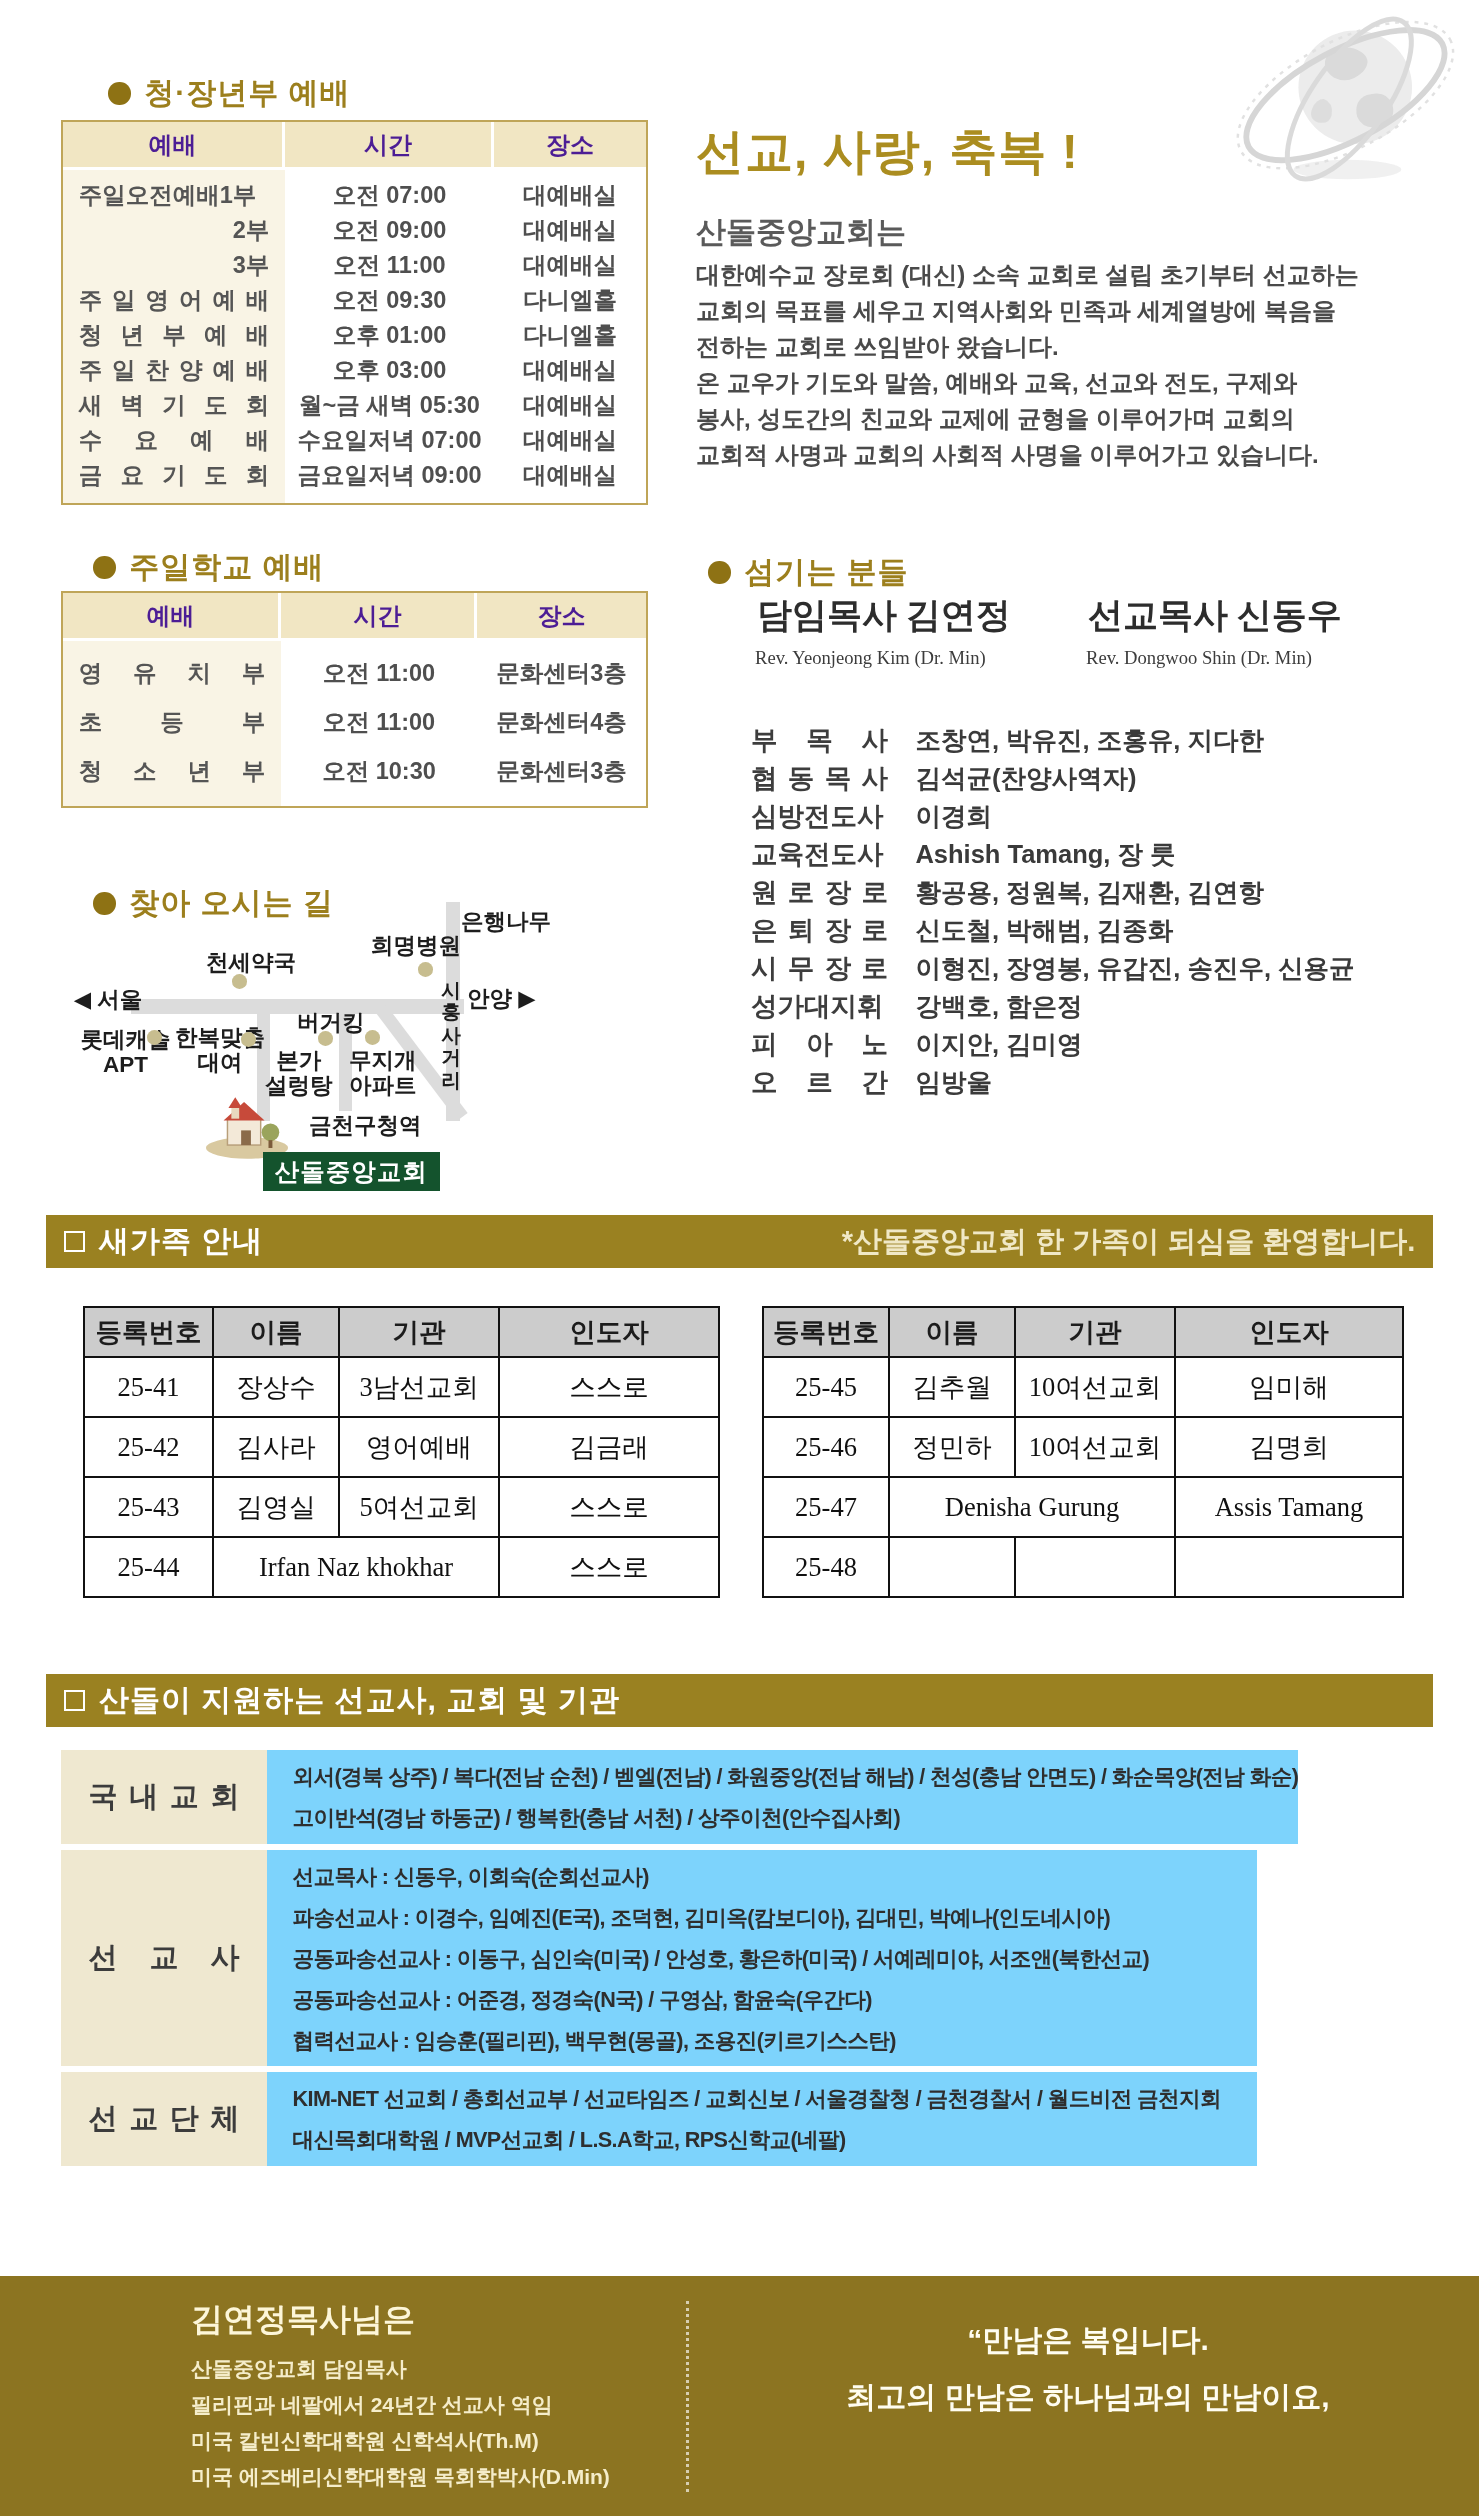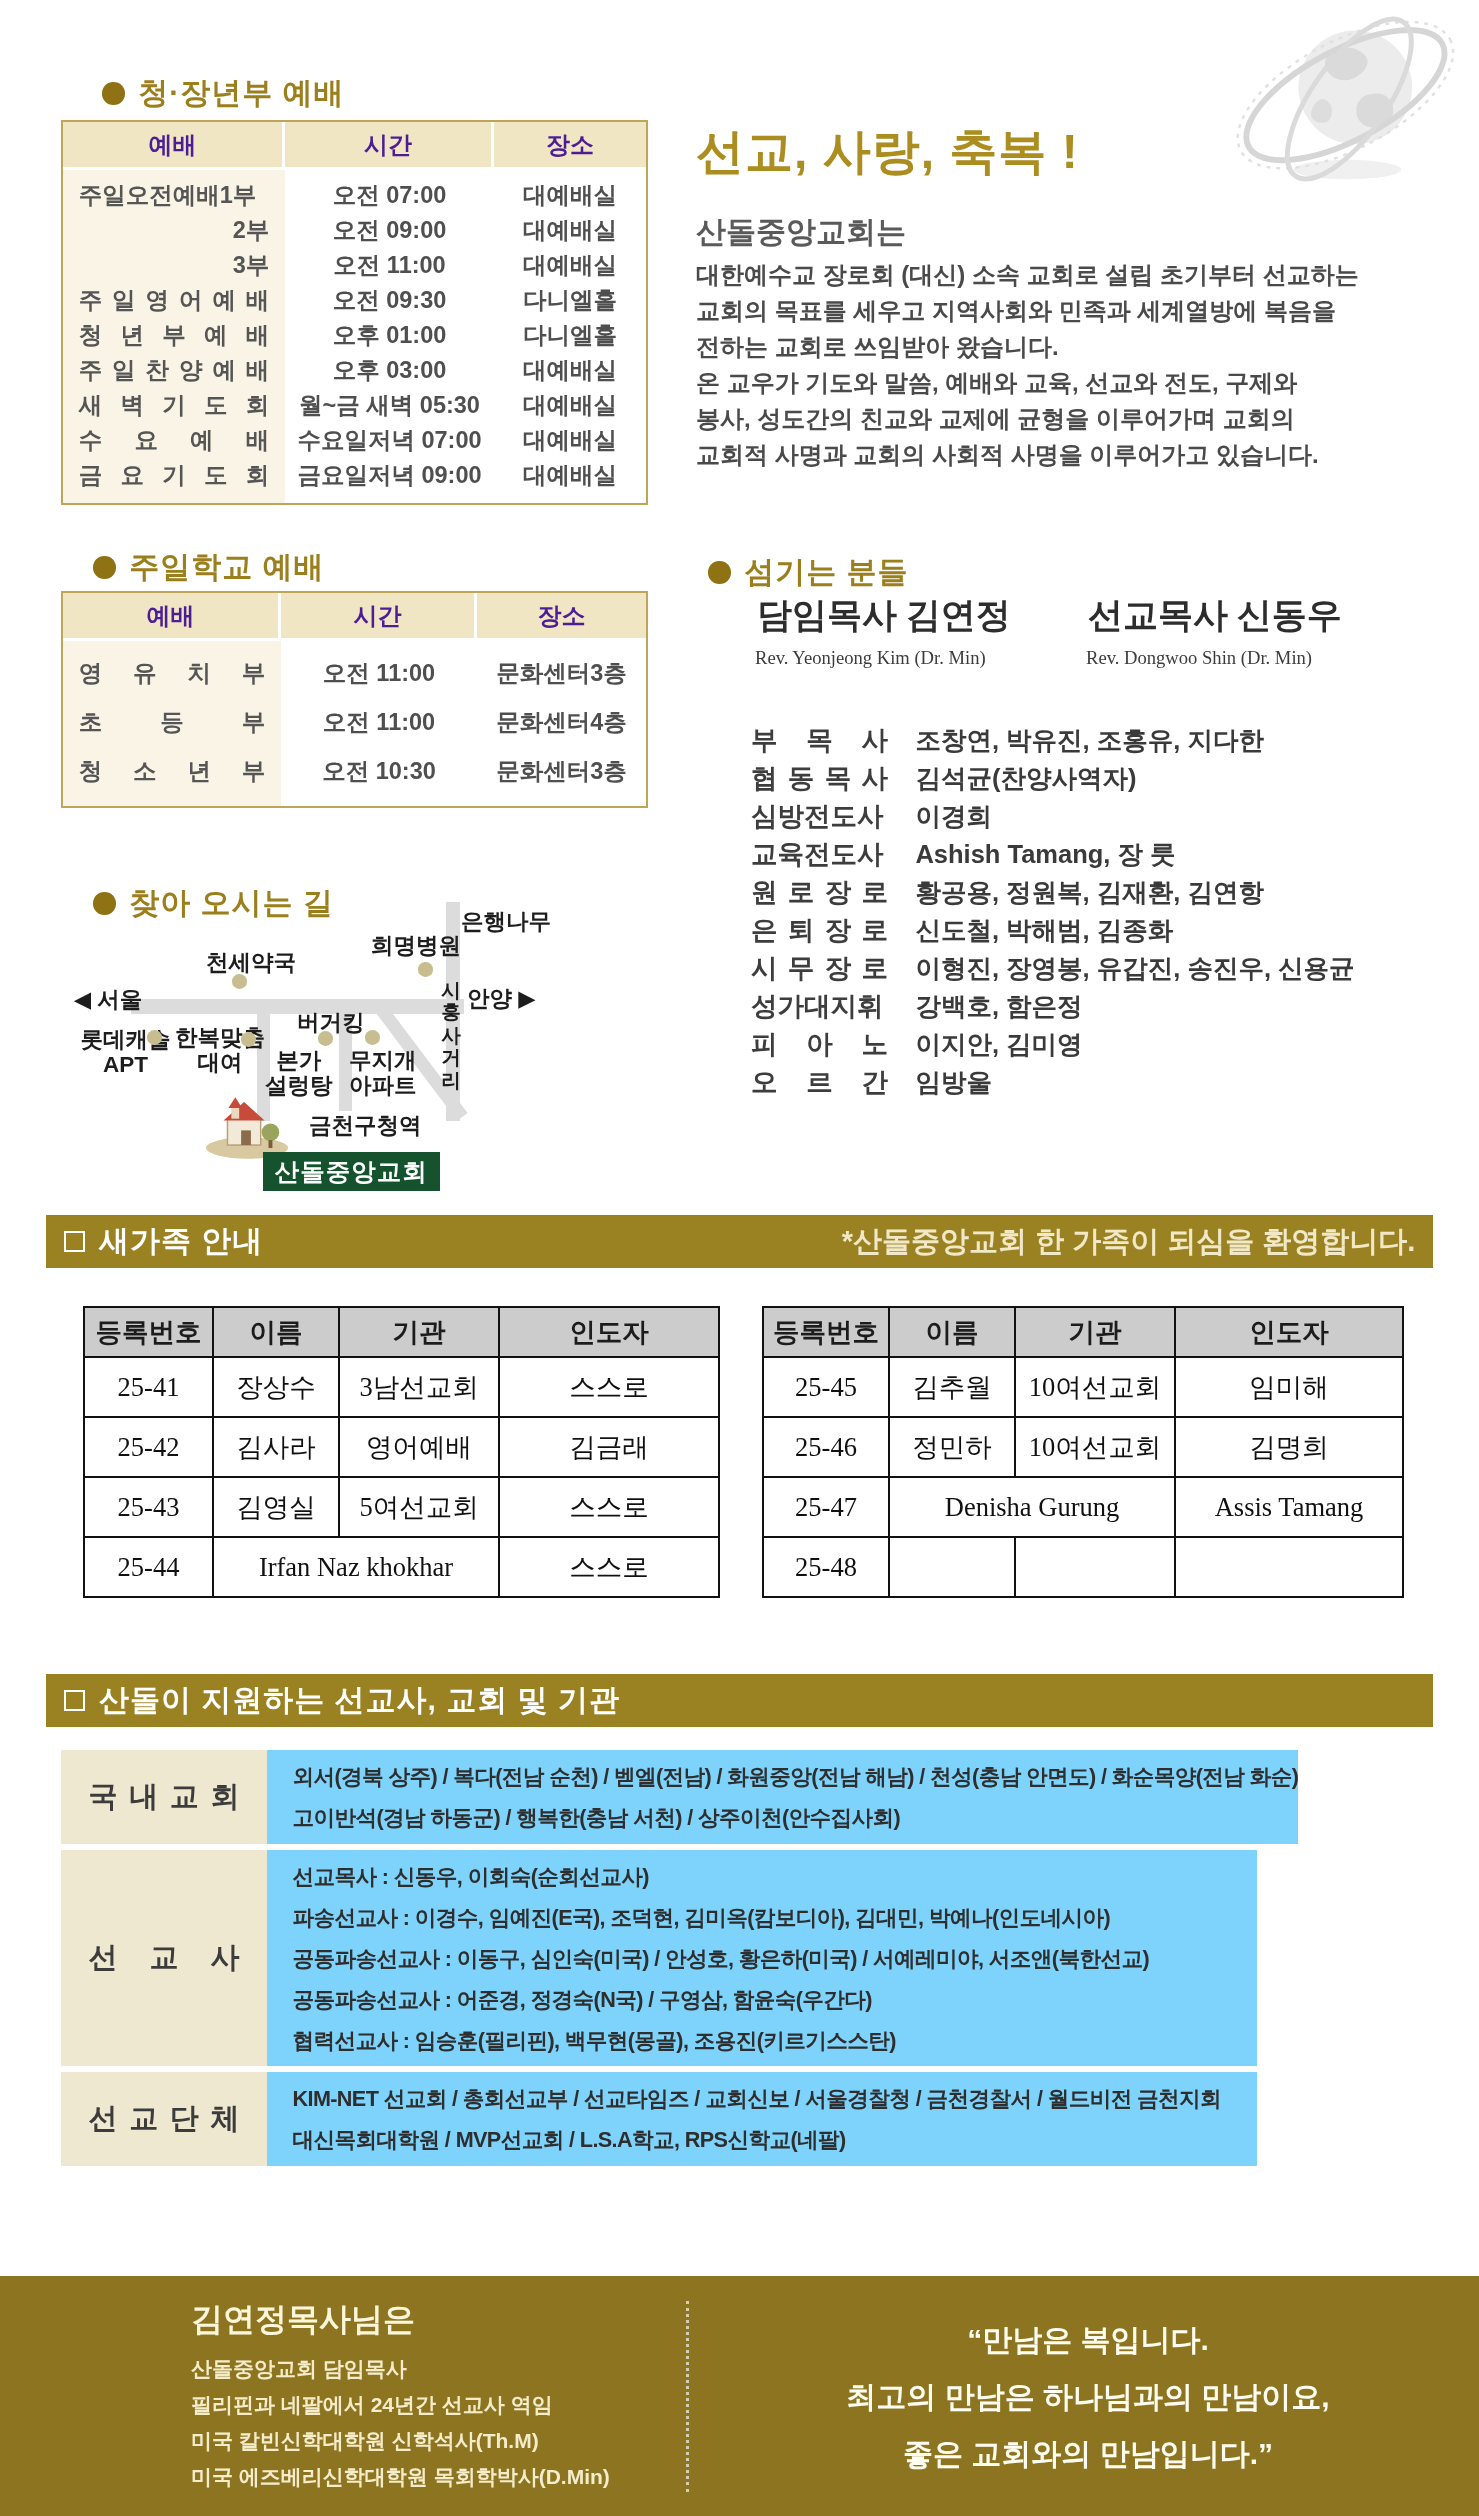--- a/index.html
+++ b/index.html
@@ -96,21 +96,21 @@
     <ellipse cx="130" cy="168" rx="55" ry="10" fill="#efefef"></ellipse>
     <circle cx="138" cy="84" r="58" fill="#eaeaea"></circle>
     <path d="M110 50 q18 -12 34 -2 q12 8 2 20 q-14 14 -30 6 q-14 -10 -6 -24z" fill="#d6d6d6"></path>
     <path d="M150 92 q20 -6 26 10 q4 16 -12 22 q-18 4 -24 -10 q-4 -16 10 -22z" fill="#d6d6d6"></path>
     <path d="M106 96 q10 4 8 16 q-2 10 -14 8 q-10 -4 -6 -14 q4 -10 12 -10z" fill="#dadada"></path>
     <ellipse cx="128" cy="92" rx="112" ry="46" fill="none" stroke="#d2d2d2" stroke-width="6" transform="rotate(-28 128 92)"></ellipse>
     <ellipse cx="128" cy="92" rx="121" ry="55" fill="none" stroke="#dedede" stroke-width="2.5" stroke-dasharray="4 6" transform="rotate(-28 128 92)"></ellipse>
     <ellipse cx="132" cy="96" rx="96" ry="38" fill="none" stroke="#d7d7d7" stroke-width="5" transform="rotate(-55 132 96)"></ellipse>
   </svg>
 
-  <div class="sec-title" style="left:102px; top:73px;">
+  <div class="sec-title" style="left:108px; top:73px;">
     <span class="dot"></span>
     <span>청·장년부 예배</span>
   </div>
 
   <div class="gtable" id="t1" style="left:61px; top:120px;">
     <div class="gt-head">
       <div style="width:222px">예배</div>
       <div style="width:209px">시간</div>
       <div style="width:152px">장소</div>
     </div>
@@ -421,18 +421,17 @@
       <div id="f-head">김연정목사님은</div>
       <div class="f-line">산돌중앙교회 담임목사</div>
       <div class="f-line">필리핀과 네팔에서 24년간 선교사 역임</div>
       <div class="f-line">미국 칼빈신학대학원 신학석사(Th.M)</div>
       <div class="f-line">미국 에즈베리신학대학원 목회학박사(D.Min)</div>
     </div>
     <div id="f-div"></div>
     <div id="f-quote">
       <div>“만남은 복입니다.</div>
       <div>최고의 만남은 하나님과의 만남이요,</div>
-      <div>좋은 교회와의 만남입니다.”</div>
     </div>
   </div>
 
 </div>
 
 
 </body></html>

